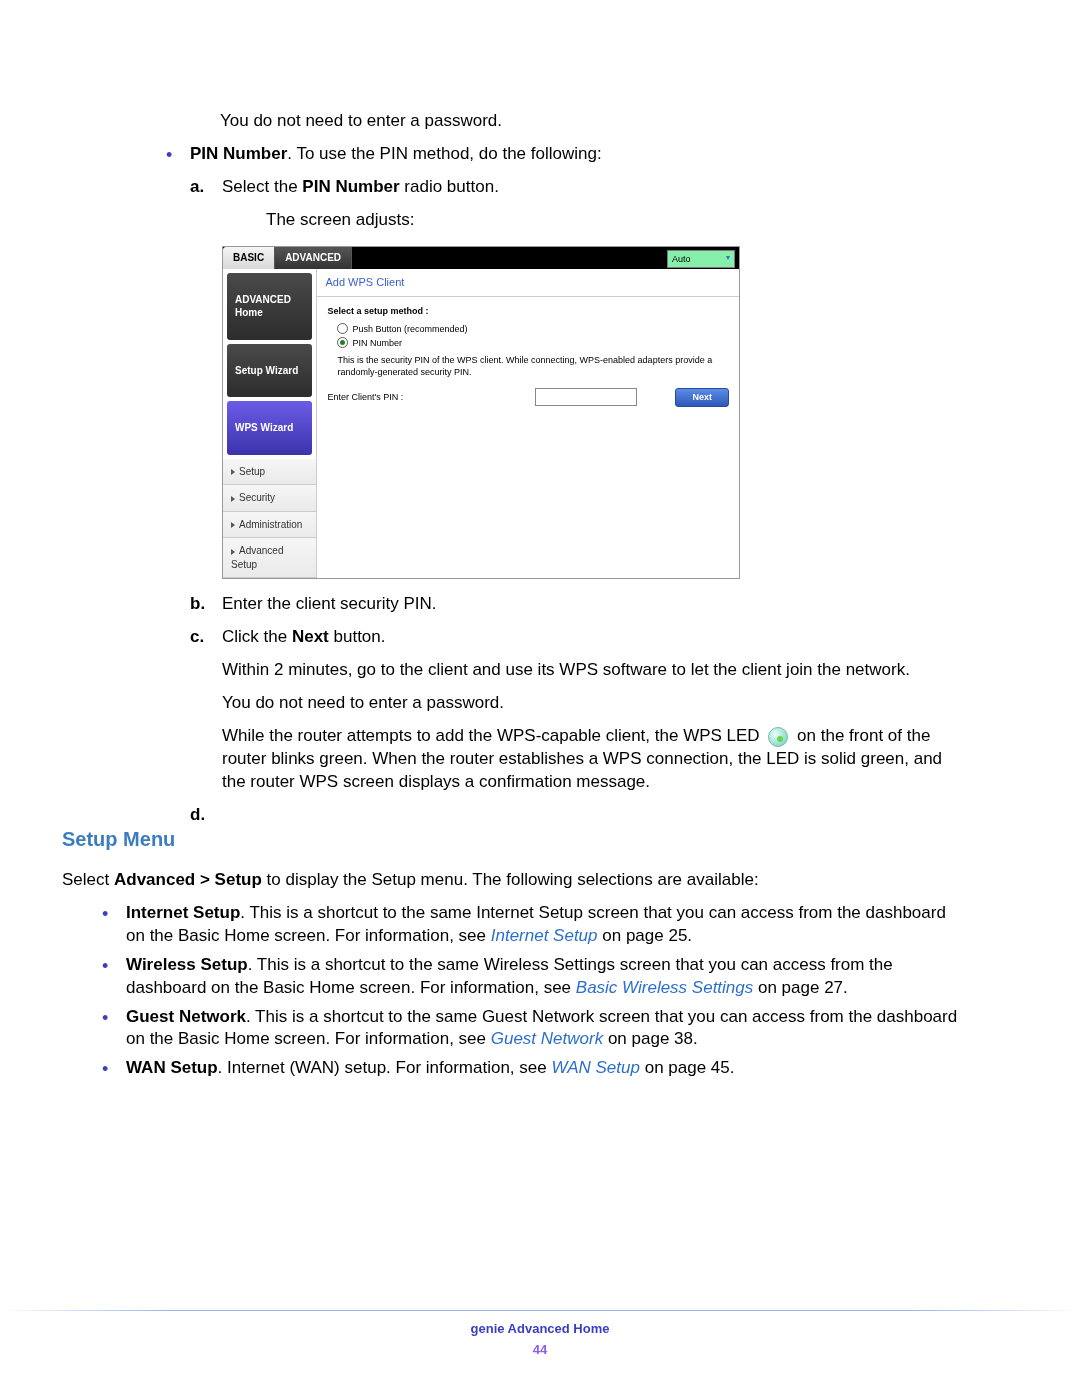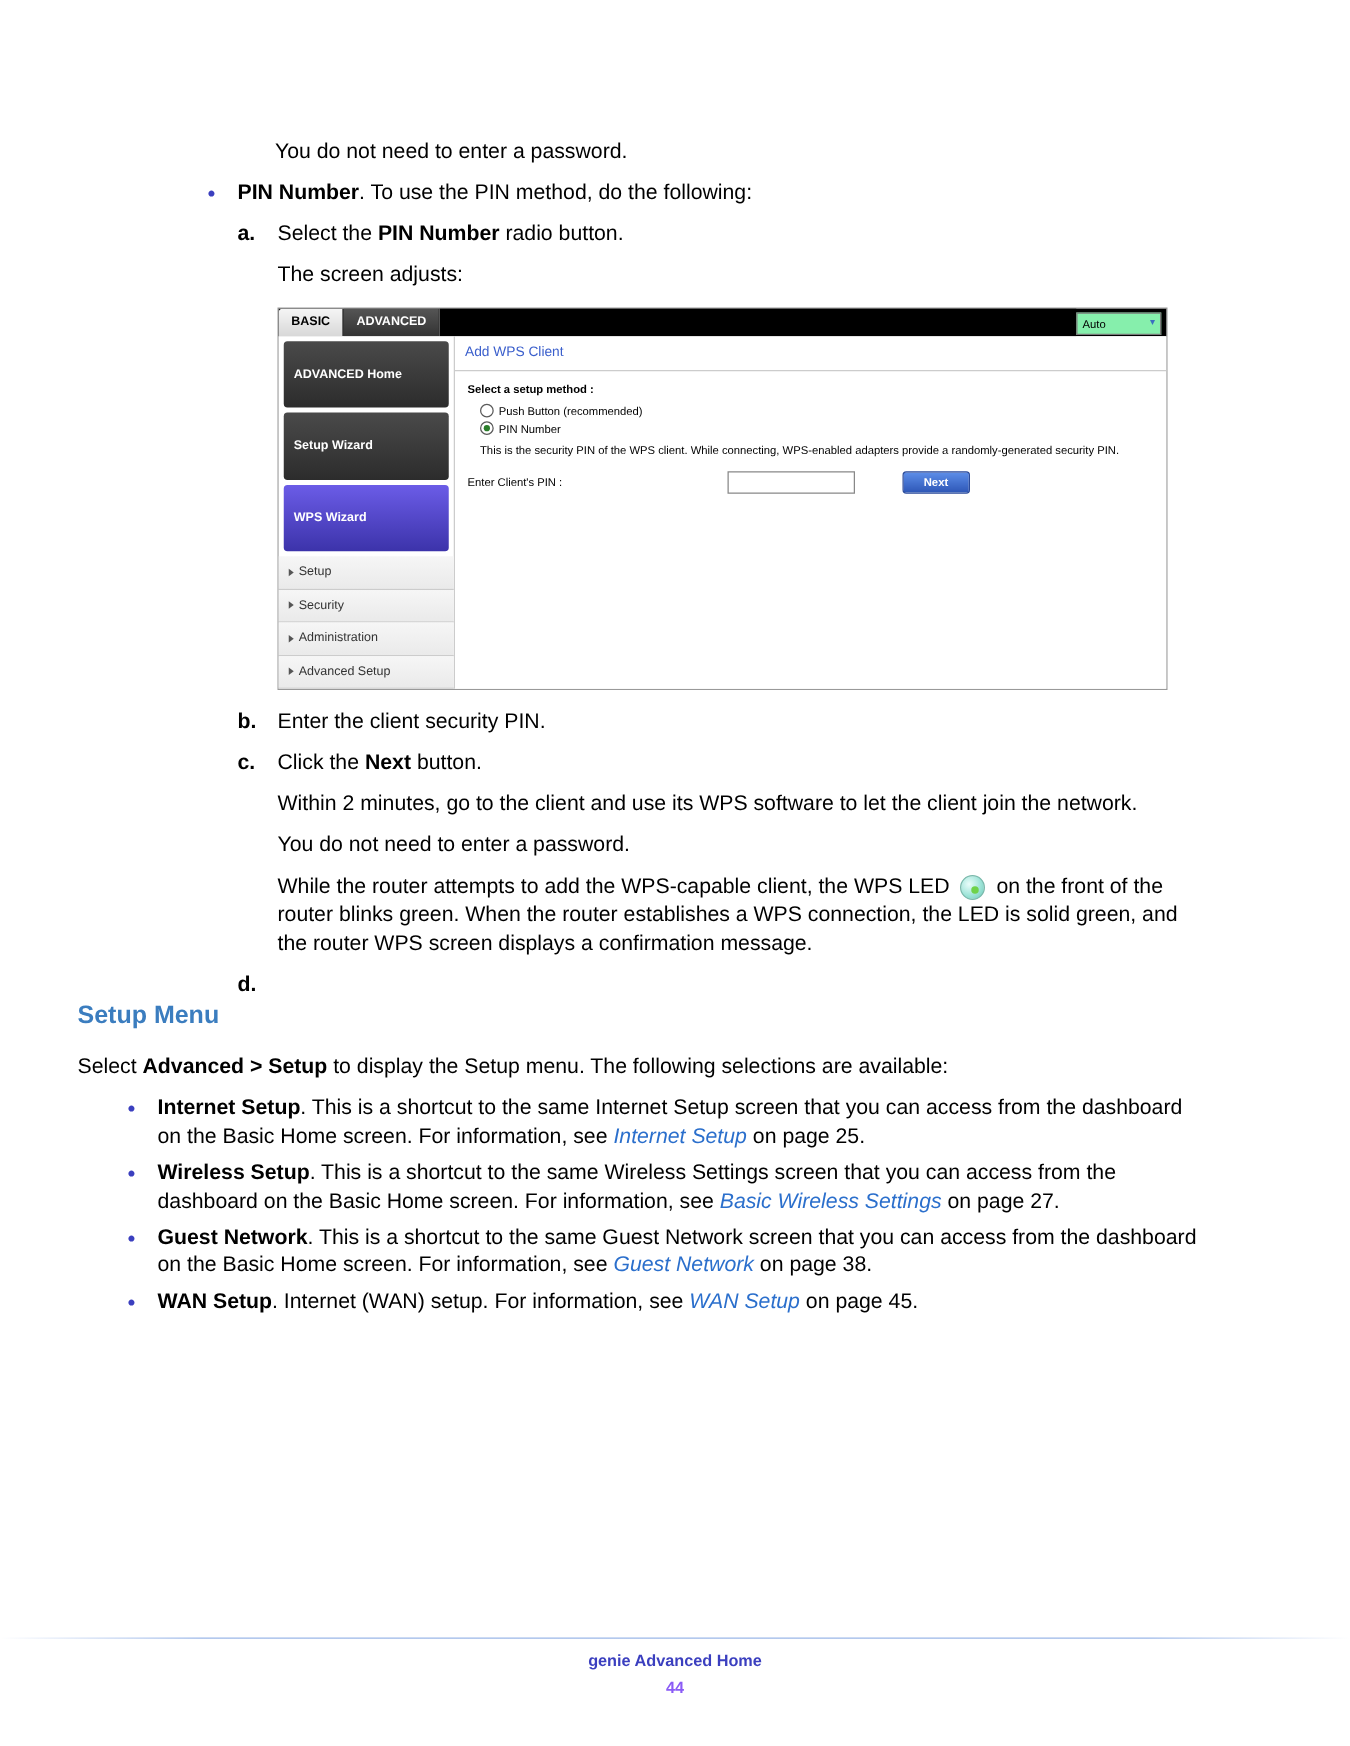--- a/index.html
+++ b/index.html
@@ -74,21 +74,21 @@
     position: absolute;
     left: 0;
     top: 0;
     font-weight: bold;
     font-size: 17px;
   }
   .bold { font-weight: bold; }
   .ital-link { font-style: italic; color: #2b6fcc; }
   .screenshot-wrap {
     margin: 14px 0 14px 0;
-    width: 712px;
+    width: 518px;
   }
   
   .ui-shot {
     border: 1px solid #999;
     background: #fff;
     font-family: Arial, sans-serif;
     font-size: 10px;
     color: #000;
   }
   .ui-tabs {
@@ -248,21 +248,21 @@
     </div>
 
     <ul class="top-bullets" style="margin-left:48px;">
       <li>
         <span class="bold">PIN Number</span><span>. To use the PIN method, do the following:</span>
 
         <ol class="sub">
           <li>
             <span class="marker">a.</span>
             <span>Select the </span><span class="bold">PIN Number</span><span> radio button.</span>
-            <p class="para" style="margin-top:10px;">The screen adjusts:</p>
+            <p class="para" style="margin-top:10px;margin-left:44px;">The screen adjusts:</p>
 
             
             <div class="screenshot-wrap">
               <div class="ui-shot">
                 <div class="ui-tabs">
                   <div class="ui-tab basic">BASIC</div>
                   <div class="ui-tab adv">ADVANCED</div>
                   <div class="spacer"></div>
                   <div class="dd">
                     <span>Auto</span>

